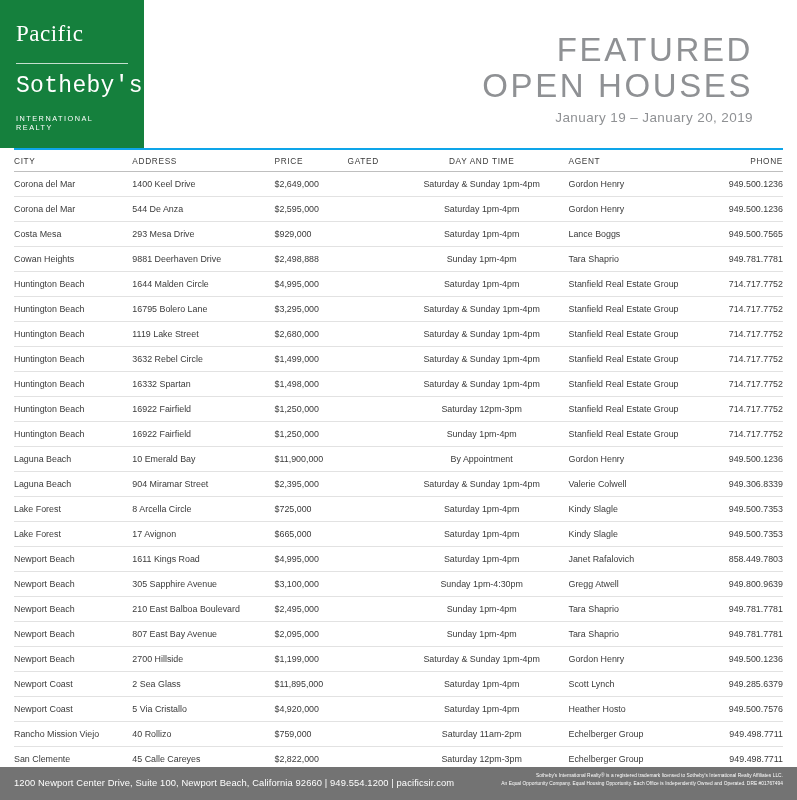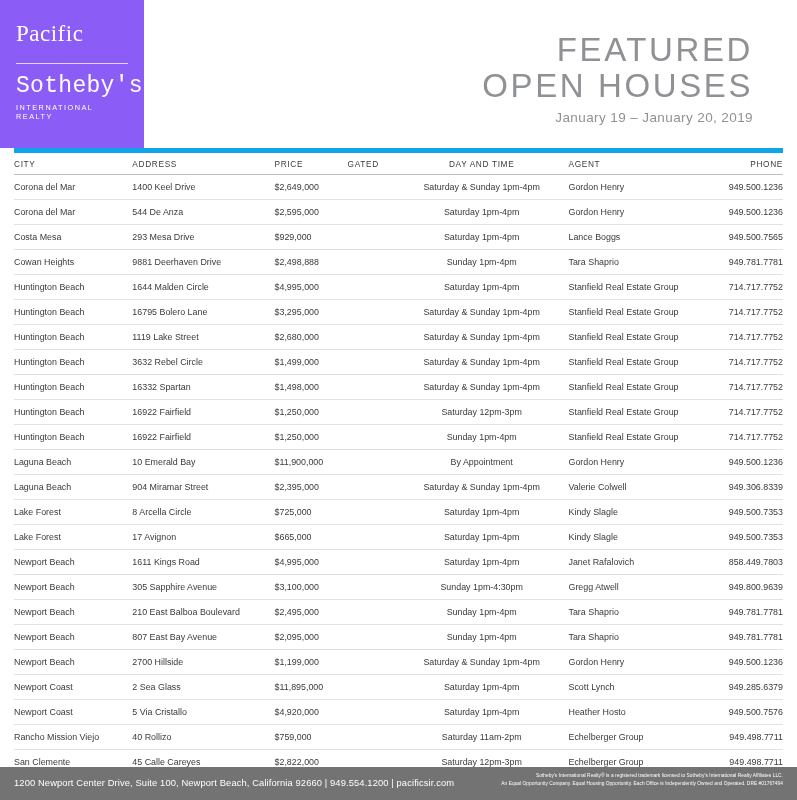--- a/index.html
+++ b/index.html
@@ -20,21 +20,21 @@
   .header {
     position: relative;
     height: 148px;
     width: 100%;
   }
   .logo-box {
     position: absolute;
     left: 0; top: 0;
     width: 144px;
     height: 148px;
-    background: #8b5cf6;
+    background: #15803d;
     color: #ffffff;
     padding: 22px 16px 0 16px;
   }
   .logo-pacific {
     font-family: "Liberation Serif", serif;
     font-size: 23px;
     letter-spacing: 0.5px;
     line-height: 1;
     margin-bottom: 18px;
     font-weight: 400;
@@ -48,21 +48,21 @@
   .logo-sothebys {
     font-family: Liberation Mono, monospace;
     font-size: 23px;
     line-height: 1;
     letter-spacing: 0.3px;
     font-weight: 400;
   }
   .logo-intl {
     font-size: 7.3px;
     letter-spacing: 1.5px;
-    margin-top: 5px;
+    margin-top: 16px;
     color: #ffffff;
   }
 
   .header-right {
     position: absolute;
     right: 44px;
     top: 32px;
     text-align: right;
   }
   .featured-line1, .featured-line2 {
@@ -90,21 +90,21 @@
     border-collapse: collapse;
     font-size: 8.9px;
   }
   thead th {
     font-size: 8.3px;
     letter-spacing: 0.65px;
     color: #3b3b3b;
     font-weight: 400;
     text-align: left;
     padding: 6px 0 5px 0;
-    border-top: 5px solid #0ea5e9;
+    border-top: 2px solid #0ea5e9;
     border-bottom: 1px solid #bfbfbf;
     white-space: nowrap;
   }
   tbody td {
     padding: 7px 0 7px 0;
     border-bottom: 1px solid #e2e2e2;
     color: #3a3a3a;
     white-space: nowrap;
     vertical-align: middle;
     height: 22px;

